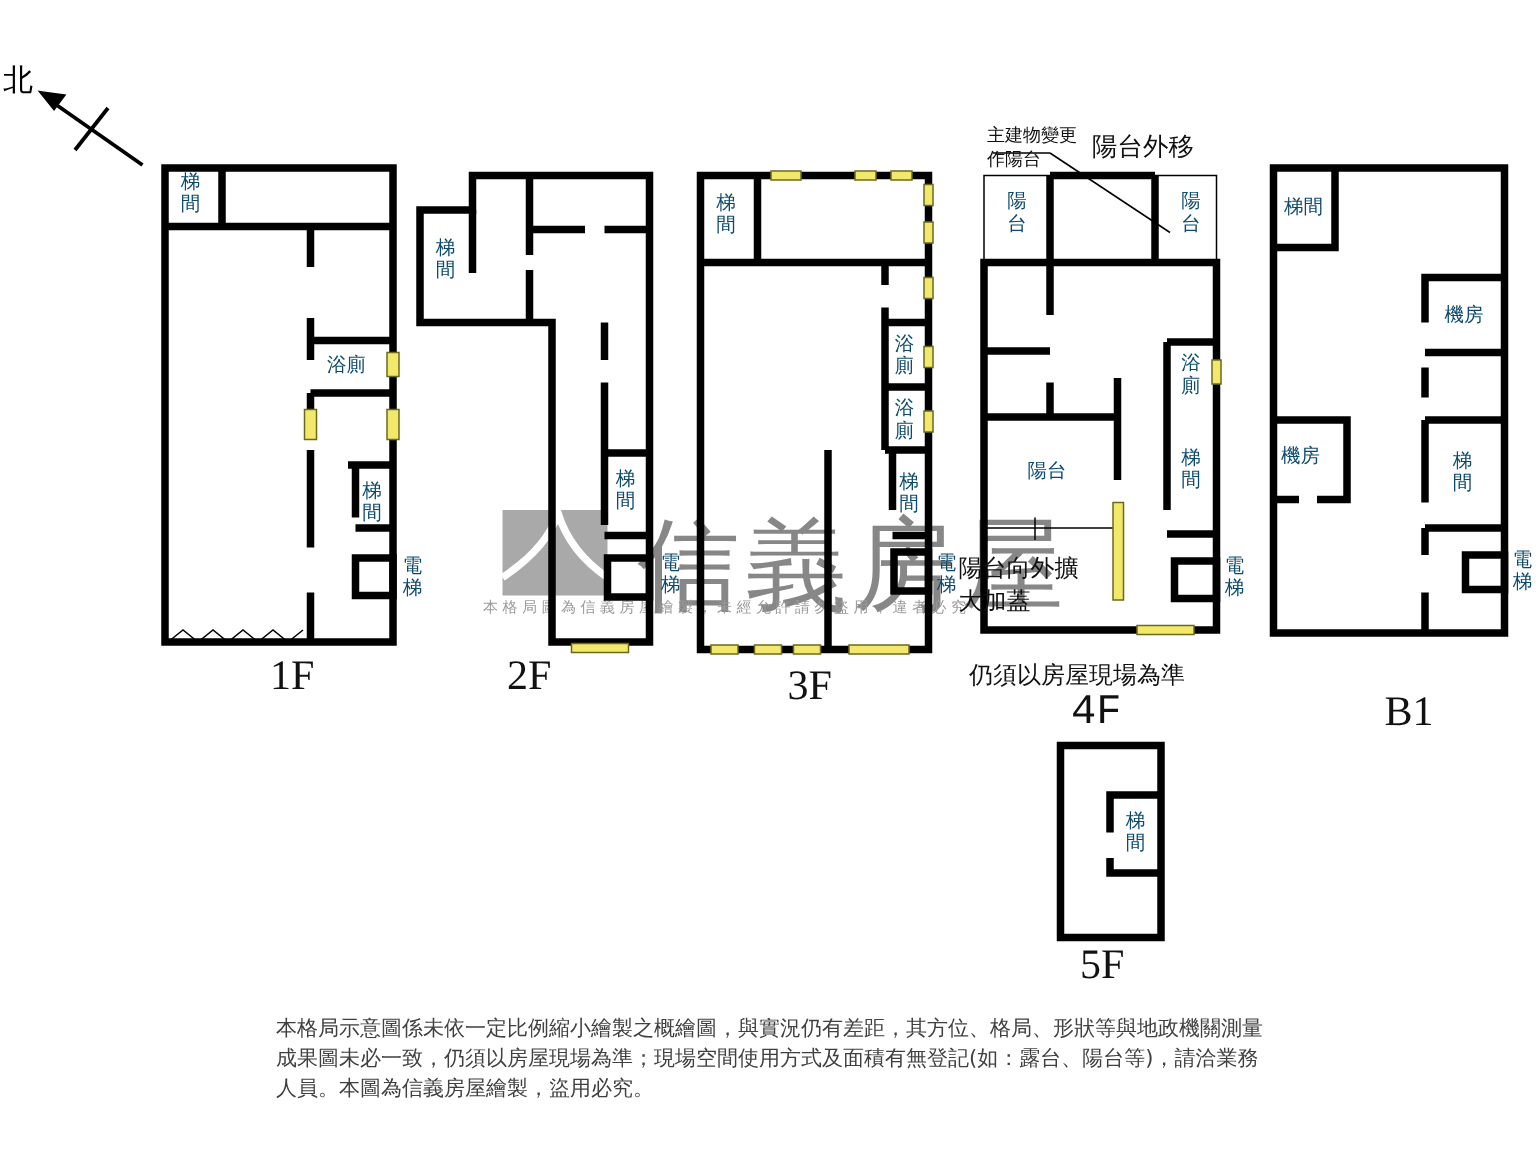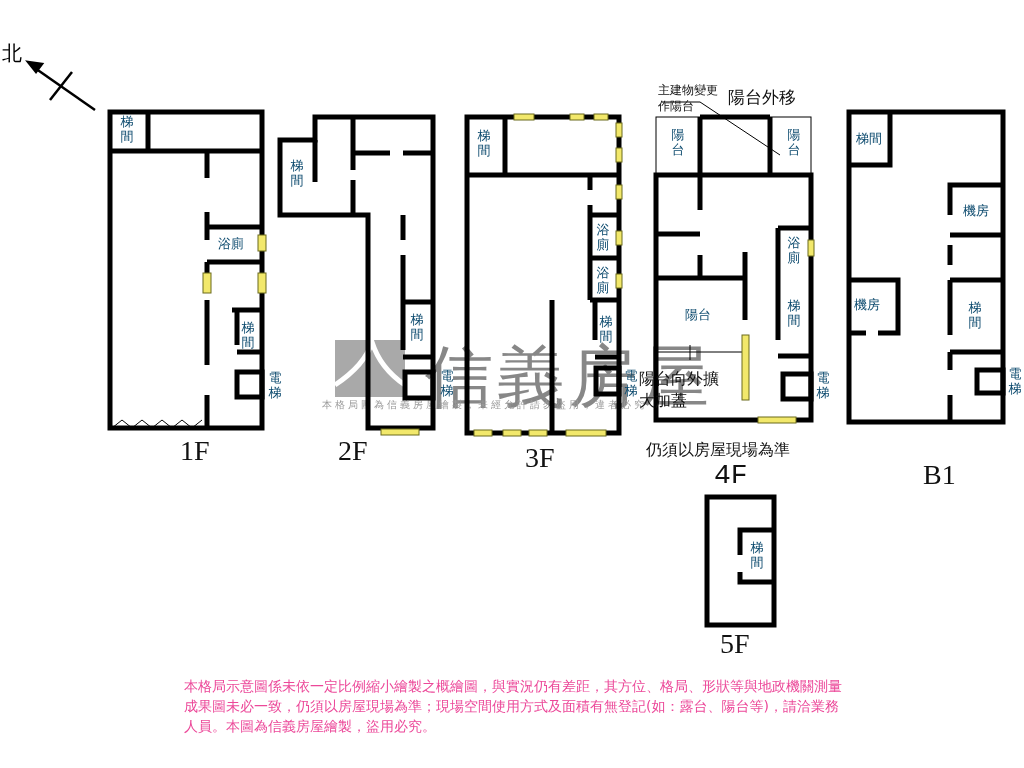--- a/index.html
+++ b/index.html
@@ -6,21 +6,21 @@
   body { width:1024px; height:768px; position:relative; overflow:hidden;
          font-family:"DejaVu Serif", "Liberation Serif", serif; color:#000; }
   svg.plan { position:absolute; left:0; top:0; }
   .lbl { position:absolute; font-family:"DejaVu Sans","Liberation Sans",sans-serif;
          font-size:13px; line-height:15px; color:#0c4a6e; white-space:nowrap; }
   .lbl.v { width:14px; white-space:normal; word-break:break-all; text-align:center; }
   .floor-label { position:absolute; font-family:"Liberation Serif","DejaVu Serif",serif;
          font-size:28px; color:#111; }
   .note { position:absolute; font-family:"DejaVu Sans","Liberation Sans",sans-serif; color:#111; }
   .disclaimer { position:absolute; left:184px; top:676px; width:660px;
-         font-family:"DejaVu Sans","Liberation Sans",sans-serif; font-size:14px; line-height:20px; color:#ec4899; }
+         font-family:"DejaVu Sans","Liberation Sans",sans-serif; font-size:14px; line-height:20px; color:#404040; }
   .wm-text { position:absolute; left:322px; top:398px; font-family:"DejaVu Sans",sans-serif;
          font-size:10px; letter-spacing:3px; color:#9a9a9a; }
   .wm-brand { position:absolute; left:425px; top:332px; font-family:"DejaVu Sans",sans-serif;
          font-size:68px; color:#737373; opacity:0.85; letter-spacing:4px; }
   .north { position:absolute; left:2px; top:40px; font-size:20px; font-family:"DejaVu Sans",sans-serif; }
 </style>
 </head>
 <body>
 
 <svg class="plan" width="1024" height="768">

